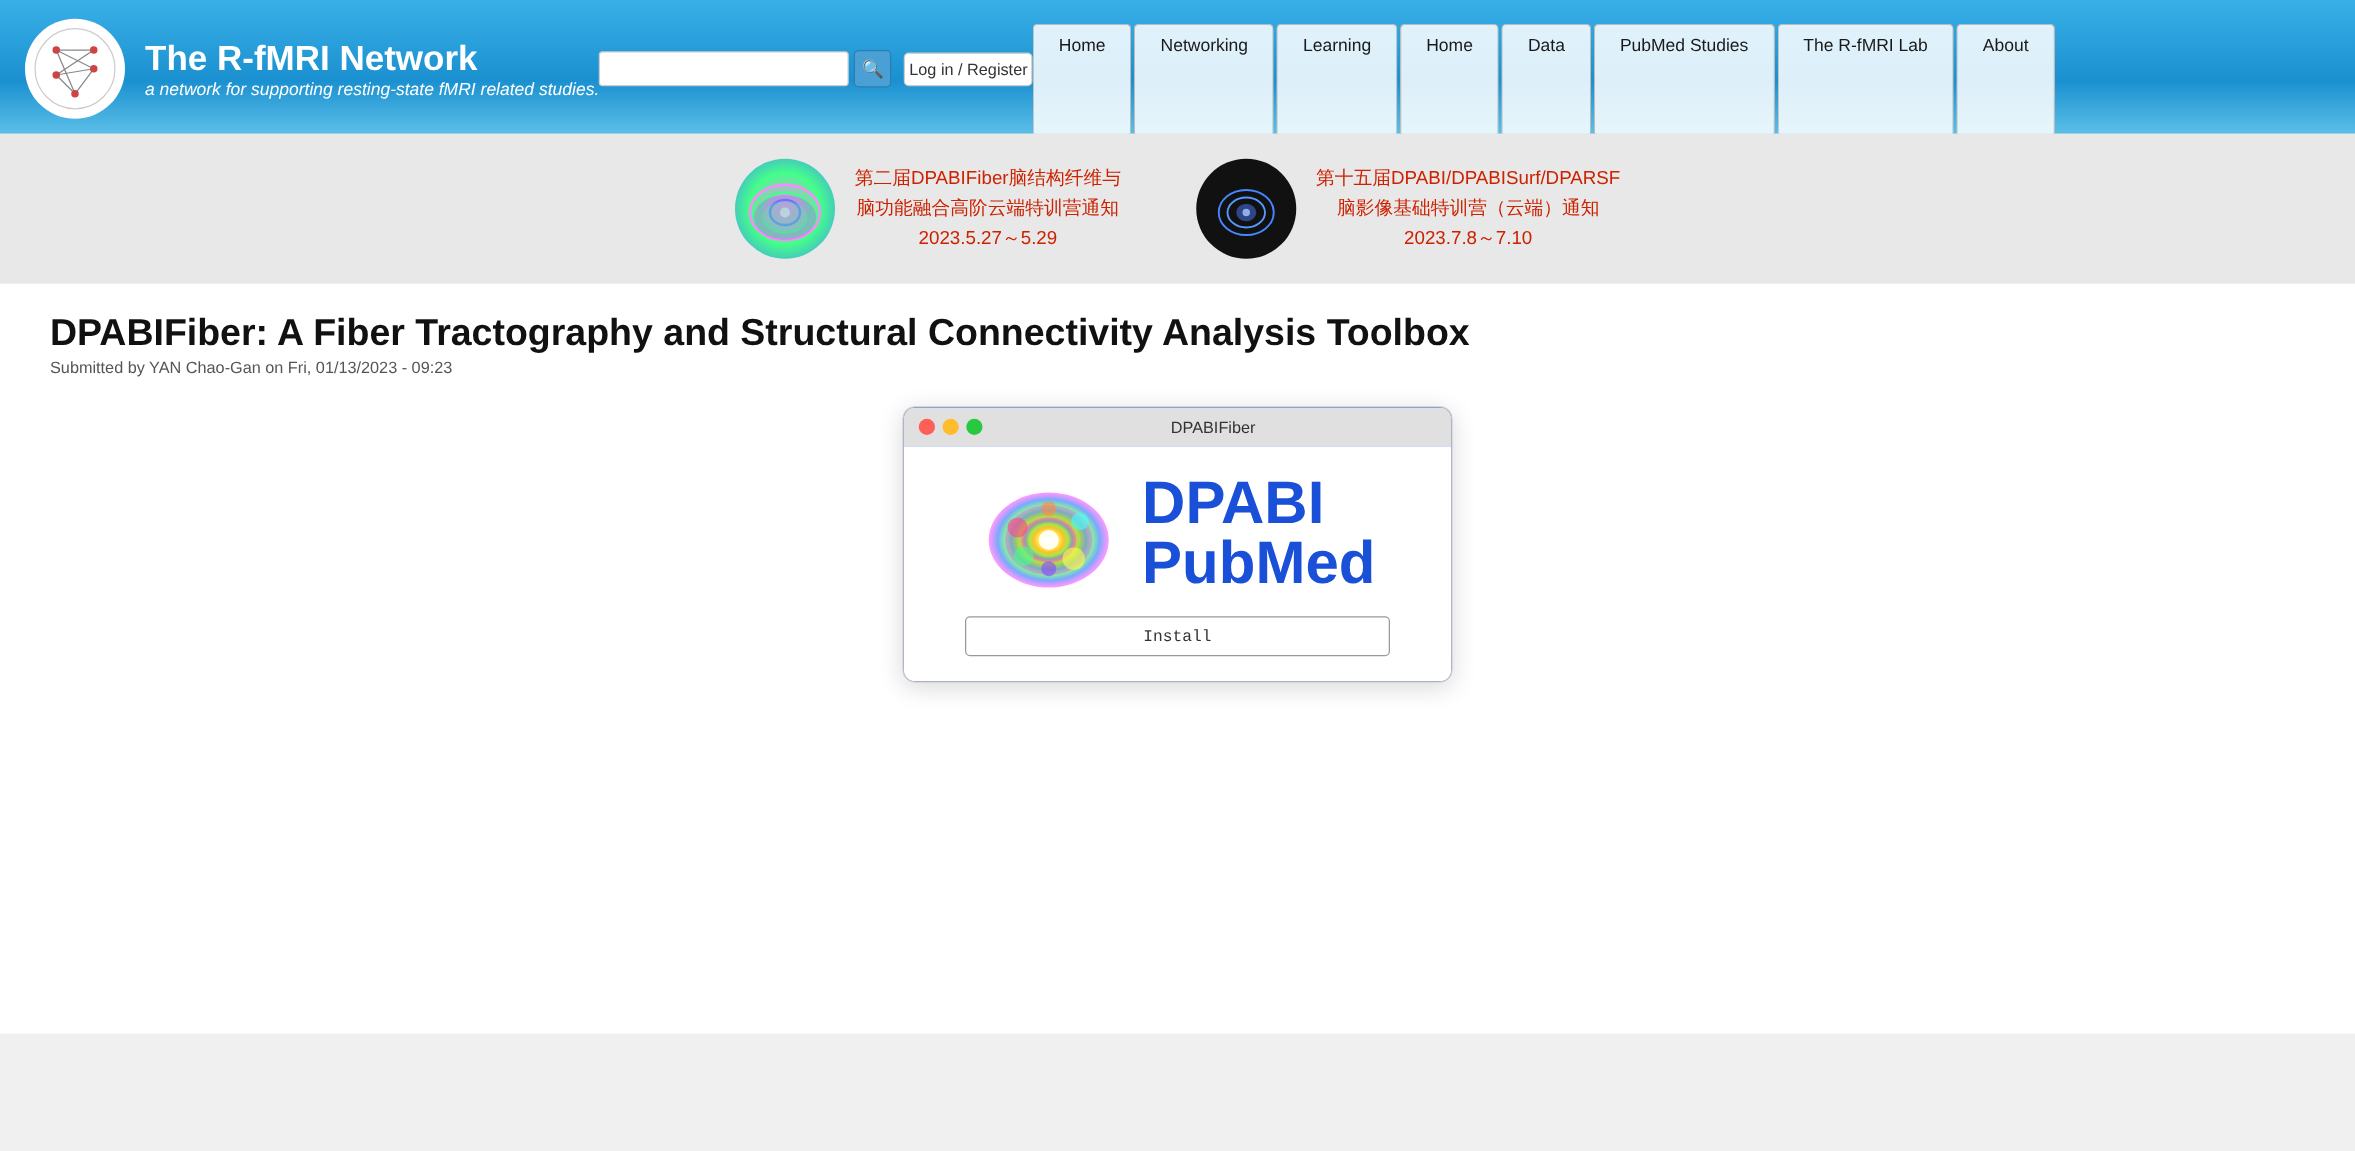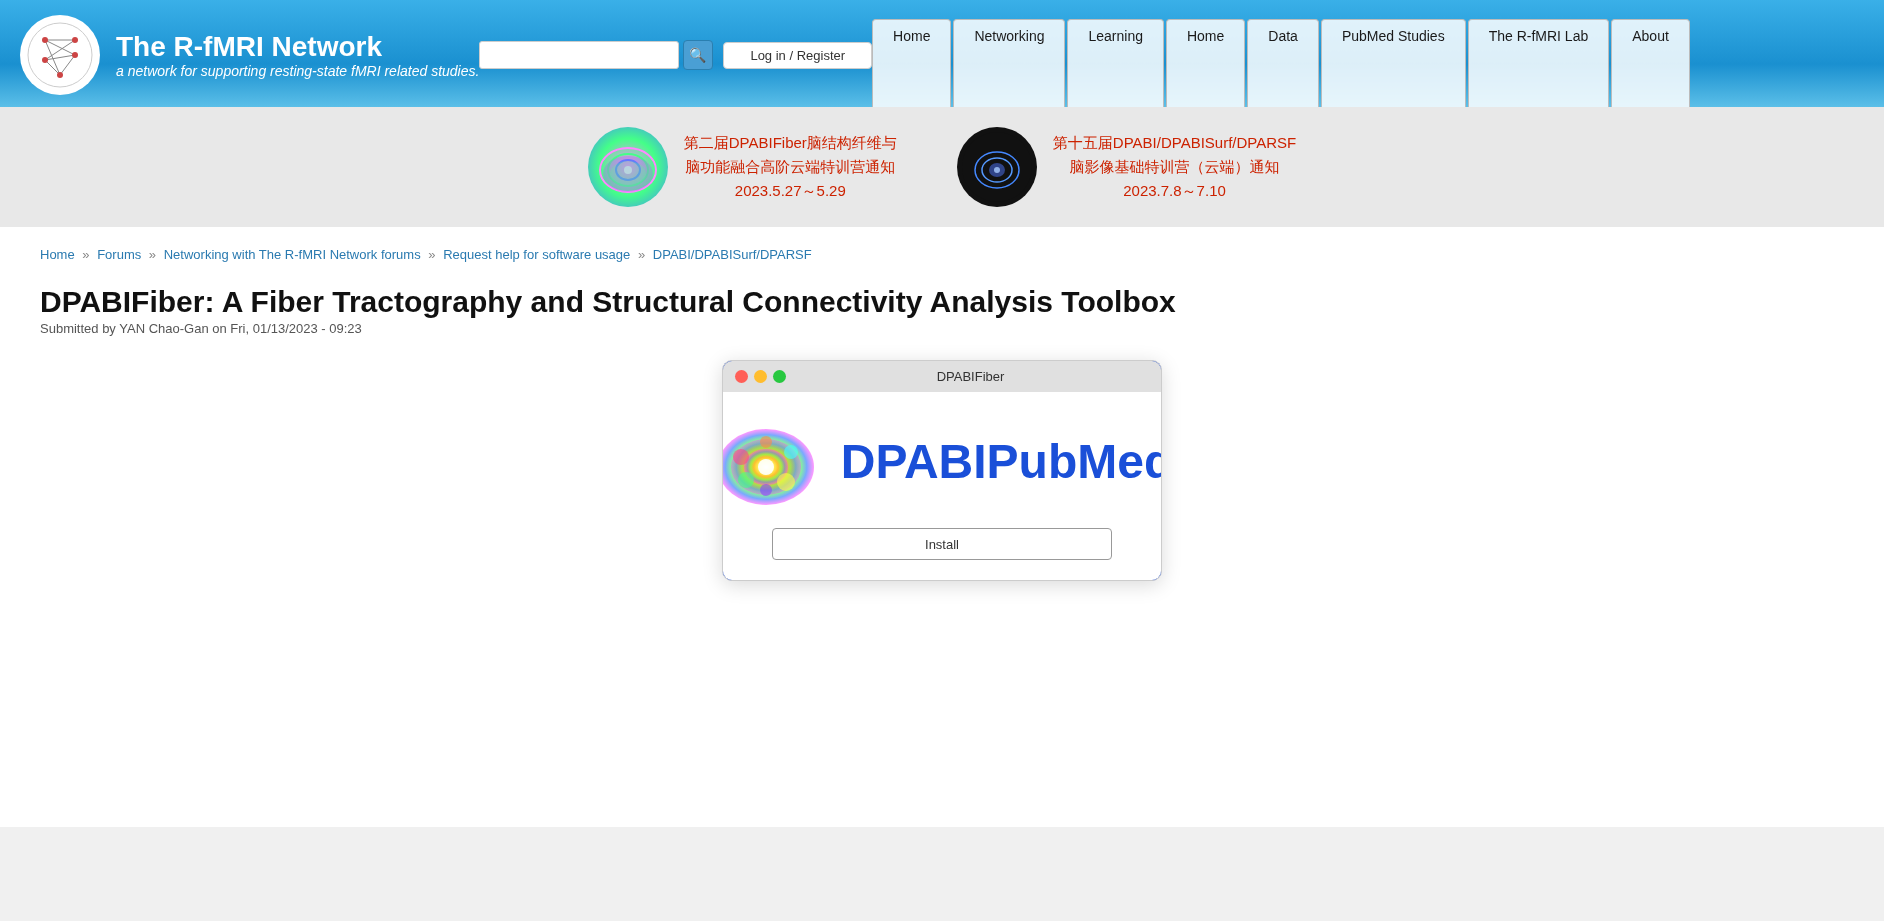--- a/index.html
+++ b/index.html
@@ -77,21 +77,21 @@
       display: flex;
       align-items: center;
       justify-content: center;
       color: white;
       font-size: 14px;
     }
     .login-btn {
       background: white;
       border: 1px solid #ccc;
       border-radius: 4px;
-      padding: 5px 26px;
+      padding: 5px 3px;
       font-size: 13px;
       color: #333;
       cursor: pointer;
       white-space: nowrap;
     }
 
     
     .nav-bar {
       display: flex;
       justify-content: center;
@@ -240,20 +240,21 @@
       height: 32px;
       border: 1px solid #999;
       border-radius: 4px;
       background: white;
       font-size: 13px;
       color: #333;
       cursor: pointer;
       display: flex;
       align-items: center;
       justify-content: center;
+      font-family: Liberation Mono, monospace;
     }
   </style>
 </head>
 <body>
 
 <div class="header">
   <div class="header-top">
     <div class="logo-area">
       <div class="logo-circle">
         <svg viewBox="0 0 70 70" xmlns="http://www.w3.org/2000/svg">
@@ -326,31 +327,20 @@
       </svg>
     </div>
     <div class="banner-text">
       第十五届DPABI/DPABISurf/DPARSF<br>脑影像基础特训营（云端）通知<br>2023.7.8～7.10
     </div>
   </div>
 </div>
 
 <div class="content">
 
-  <div class="breadcrumb">
-    <a href="#">Home</a>
-    <span class="sep">»</span>
-    <a href="#">Forums</a>
-    <span class="sep">»</span>
-    <a href="#">Networking with The R-fMRI Network forums</a>
-    <span class="sep">»</span>
-    <a href="#">Request help for software usage</a>
-    <span class="sep">»</span>
-    <a href="#">DPABI/DPABISurf/DPARSF</a>
-  </div>
 
   <h1 class="article-title">DPABIFiber: A Fiber Tractography and Structural Connectivity Analysis Toolbox</h1>
 
   <div class="article-meta">Submitted by YAN Chao-Gan on Fri, 01/13/2023 - 09:23</div>
 
   <div class="app-window">
     <div class="window-titlebar">
       <div class="win-btn win-close"></div>
       <div class="win-btn win-min"></div>
       <div class="win-btn win-max"></div>
@@ -376,21 +366,21 @@
           <ellipse cx="55" cy="55" rx="22" ry="18" fill="url(#brainGrad)" opacity="0.7"></ellipse>
           <circle cx="55" cy="55" r="8" fill="white" opacity="0.9"></circle>
 
           <circle cx="30" cy="45" r="8" fill="#ff4488" opacity="0.6"></circle>
           <circle cx="80" cy="40" r="7" fill="#44ffff" opacity="0.6"></circle>
           <circle cx="75" cy="70" r="9" fill="#ffff44" opacity="0.6"></circle>
           <circle cx="35" cy="68" r="8" fill="#44ff88" opacity="0.6"></circle>
           <circle cx="55" cy="30" r="6" fill="#ff8844" opacity="0.6"></circle>
           <circle cx="55" cy="78" r="6" fill="#8844ff" opacity="0.6"></circle>
         </svg>
-        <div style="display:flex;align-items:flex-start;">
+        <div style="display:flex;flex-direction:column;align-items:flex-start;">
           <span class="dpabi-text">DPABI</span>
           <span class="dpabi-text">PubMed</span>
         </div>
       </div>
       <button class="install-btn">Install</button>
     </div>
   </div>
 
 </div>
 

